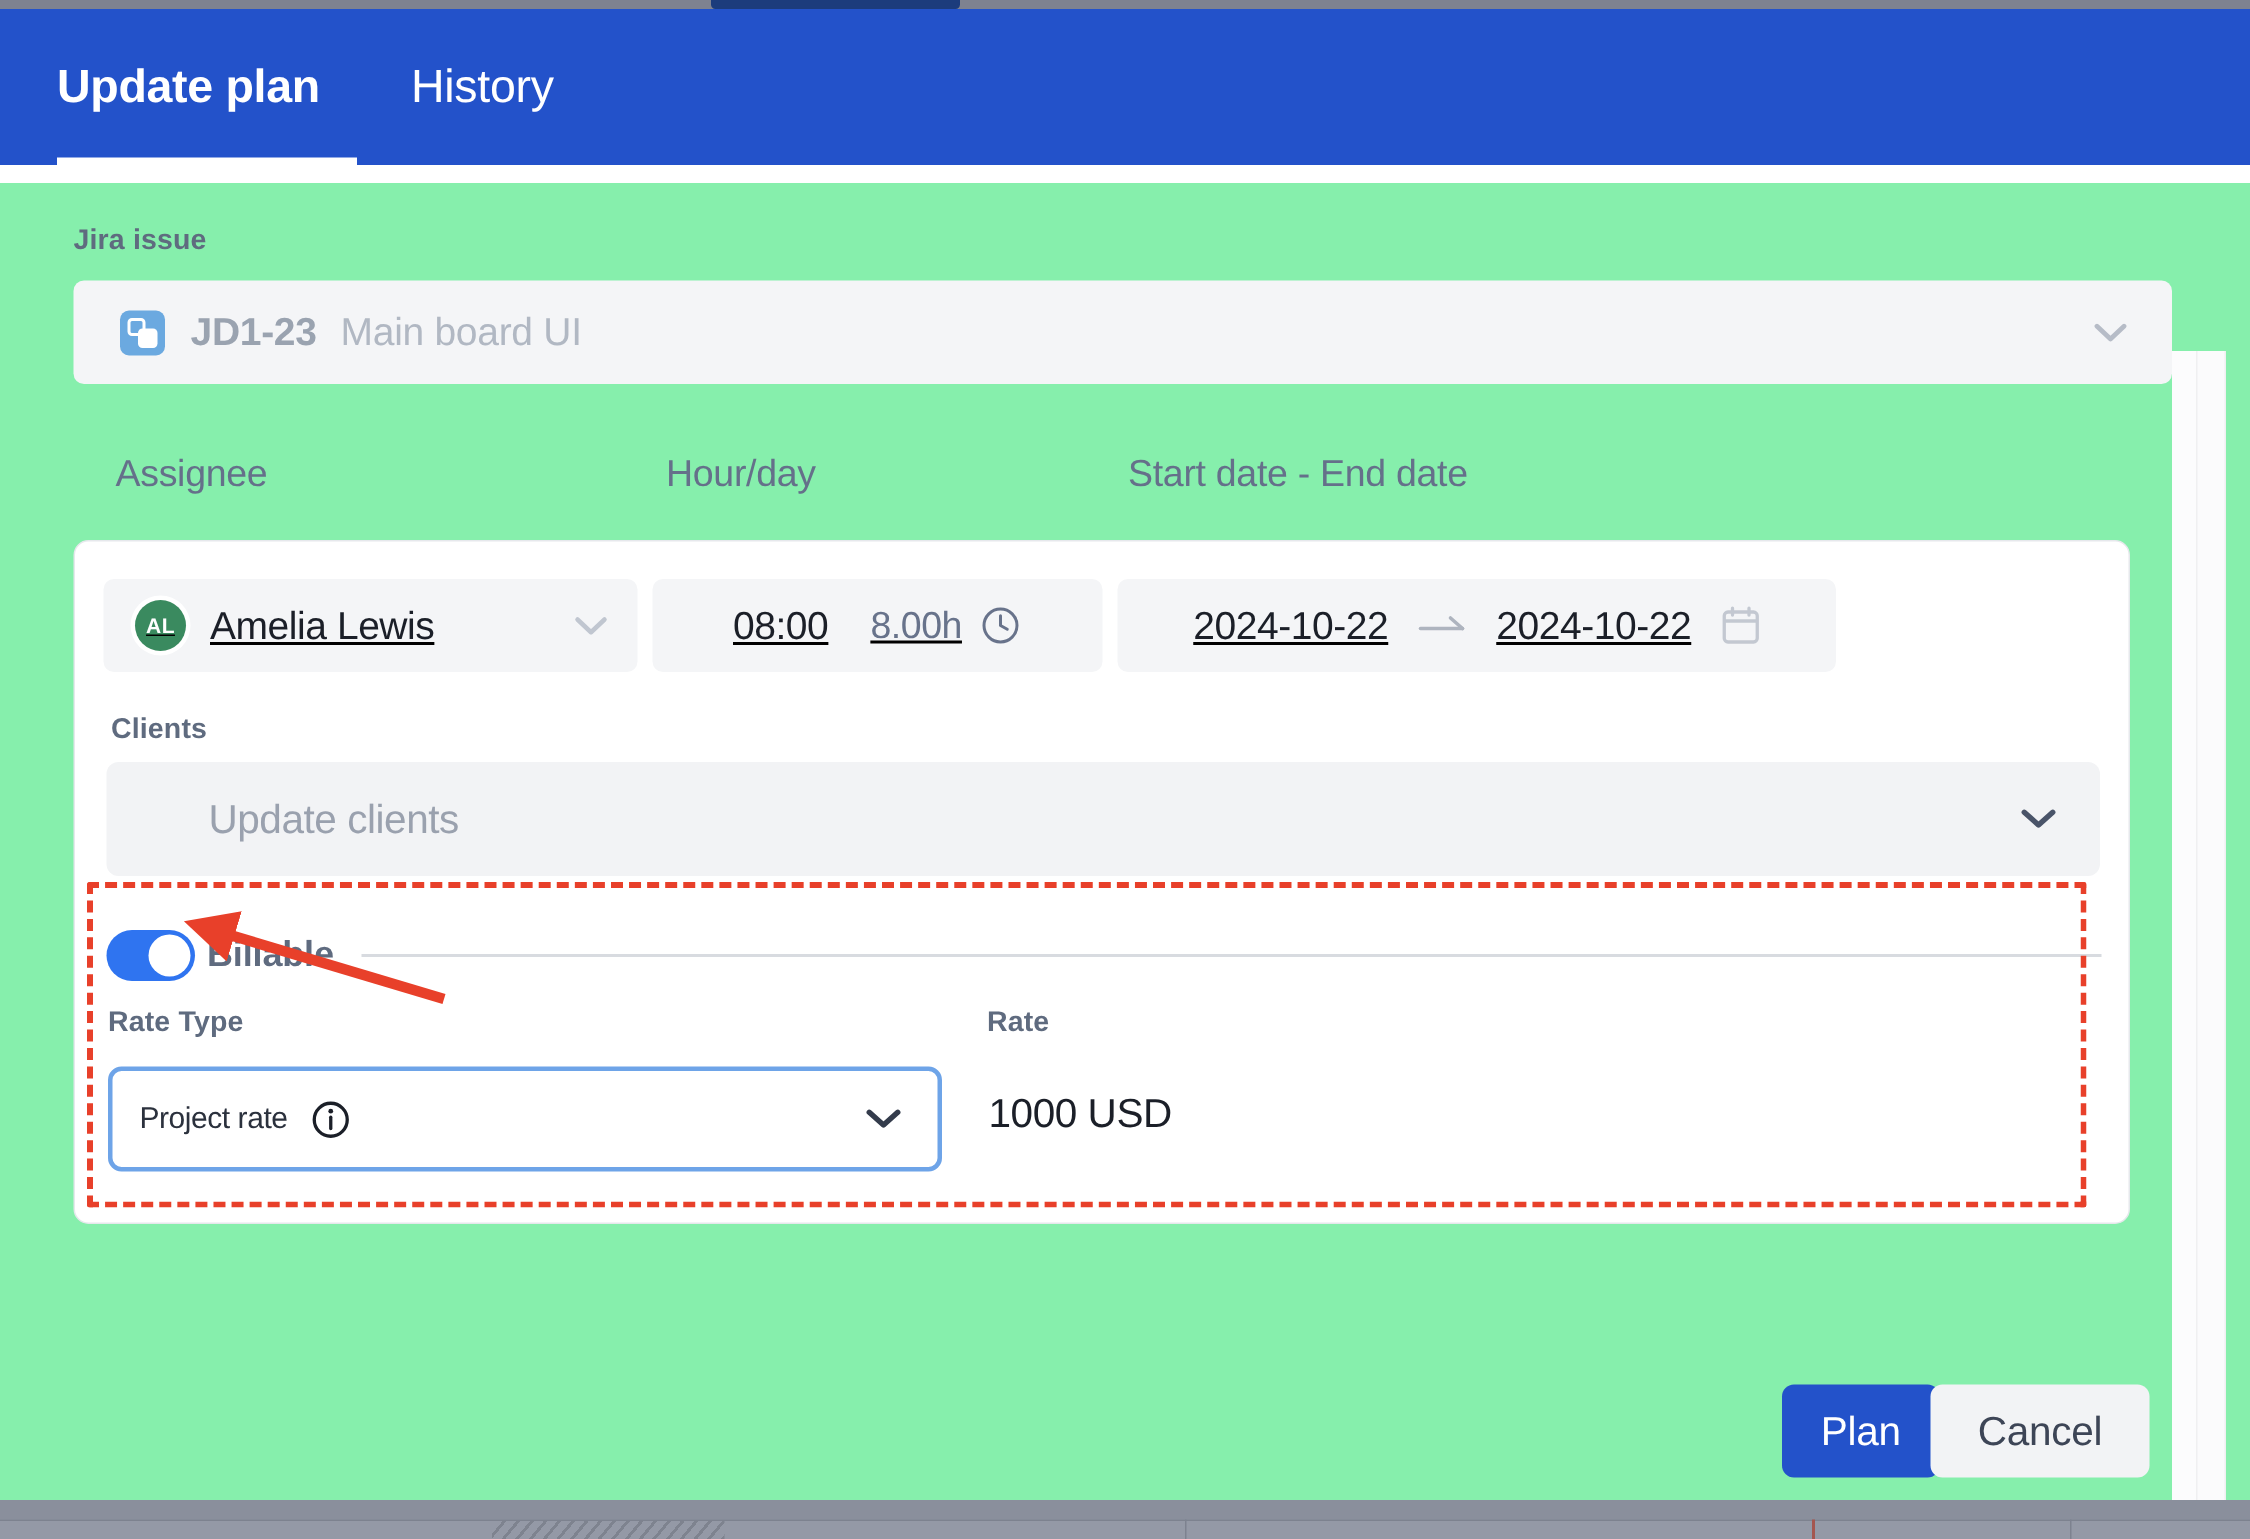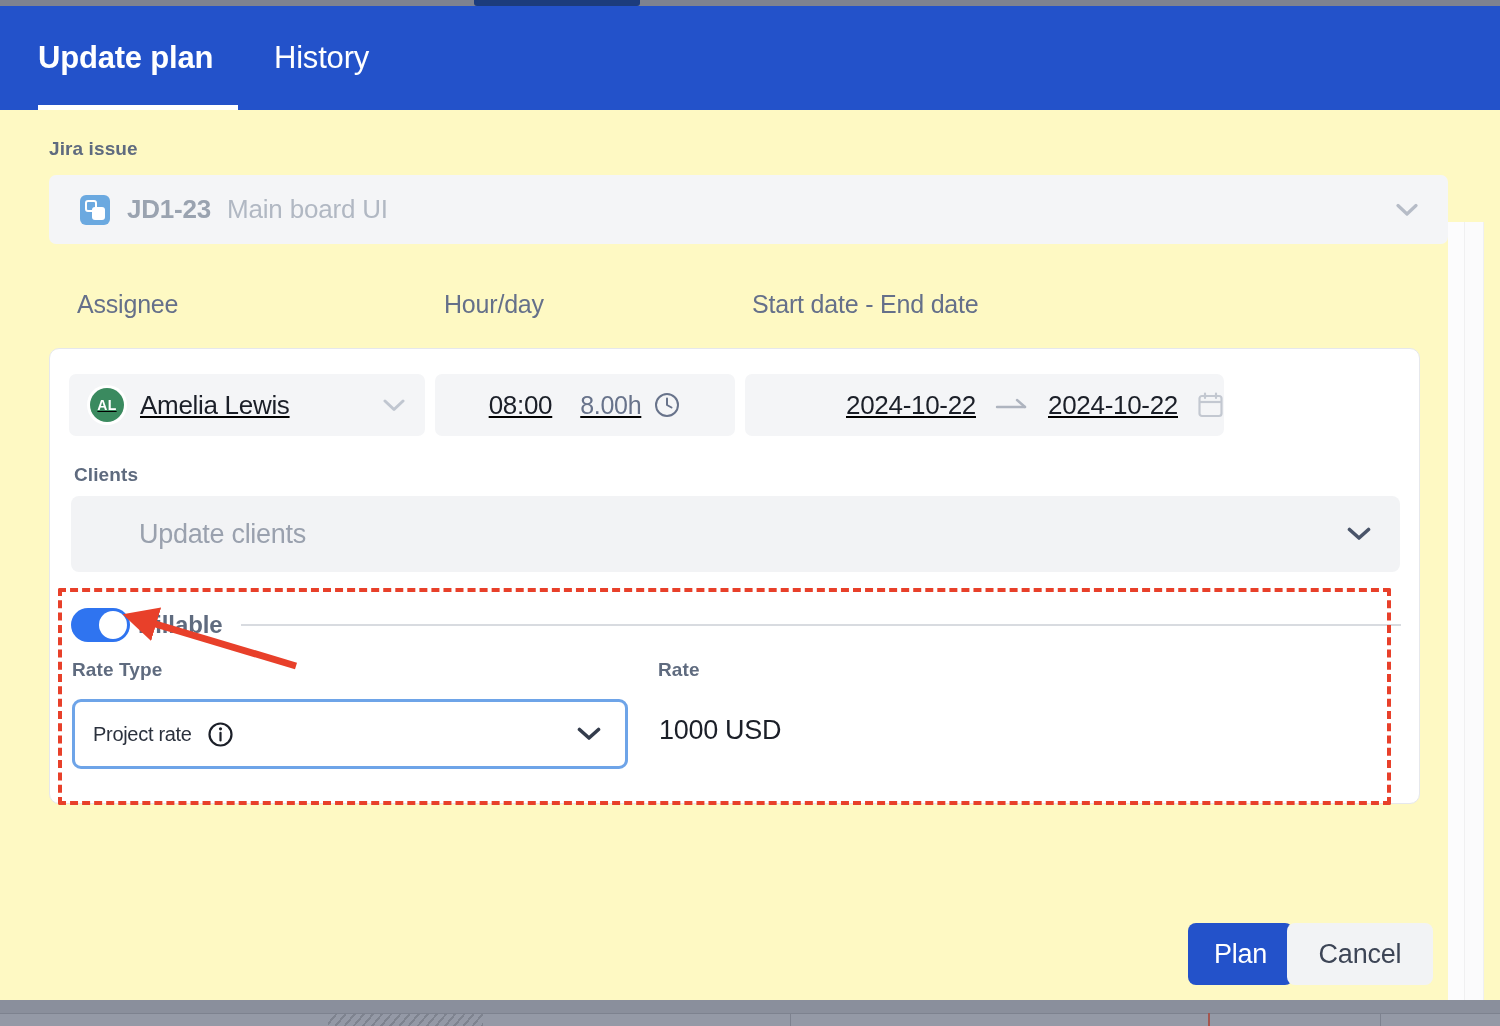--- a/index.html
+++ b/index.html
@@ -67,24 +67,24 @@
     left: 38px;
     top: 99px;
     width: 200px;
     height: 5px;
     background: #ffffff;
   }
 
   
   .modal-body {
     position: absolute;
-    left: 0; top: 110px;
+    left: 0; top: 122px;
     width: 1500px;
     height: 890px;
-    background: #fef9c3;
+    background: #86efac;
   }
 
   .field-label {
     color: #5f6b7f;
     font-size: 19px;
     font-weight: 700;
     letter-spacing: 0.1px;
   }
 
   
@@ -210,21 +210,21 @@
   .assignee-chevron {
     margin-left: auto;
     margin-right: 20px;
     color: #c0c6d0;
     display: flex;
   }
   .hours-pill { width: 300px; justify-content: center; gap: 28px; }
   .hours-start { font-size: 26px; color: #1b1f28; letter-spacing: -0.3px; }
   .hours-total { font-size: 25px; color: #68738b; letter-spacing: -0.3px; }
   .clock-icon { display: flex; color: #68738b; margin-left: -16px; }
-  .date-pill { width: 479px; justify-content: flex-end; gap: 19px; }
+  .date-pill { width: 479px; justify-content: center; gap: 19px; }
   .date-text { font-size: 26px; color: #1b1f28; letter-spacing: -0.3px; }
   .arrow-icon { color: #aeb4bf; display: flex; }
   .cal-icon { color: #c3c8d1; display: flex; }
 
   
   .clients-label { position: absolute; left: 24px; top: 115px; }
   .clients-field {
     position: absolute;
     left: 21px; top: 147px;
     width: 1329px; height: 76px;

